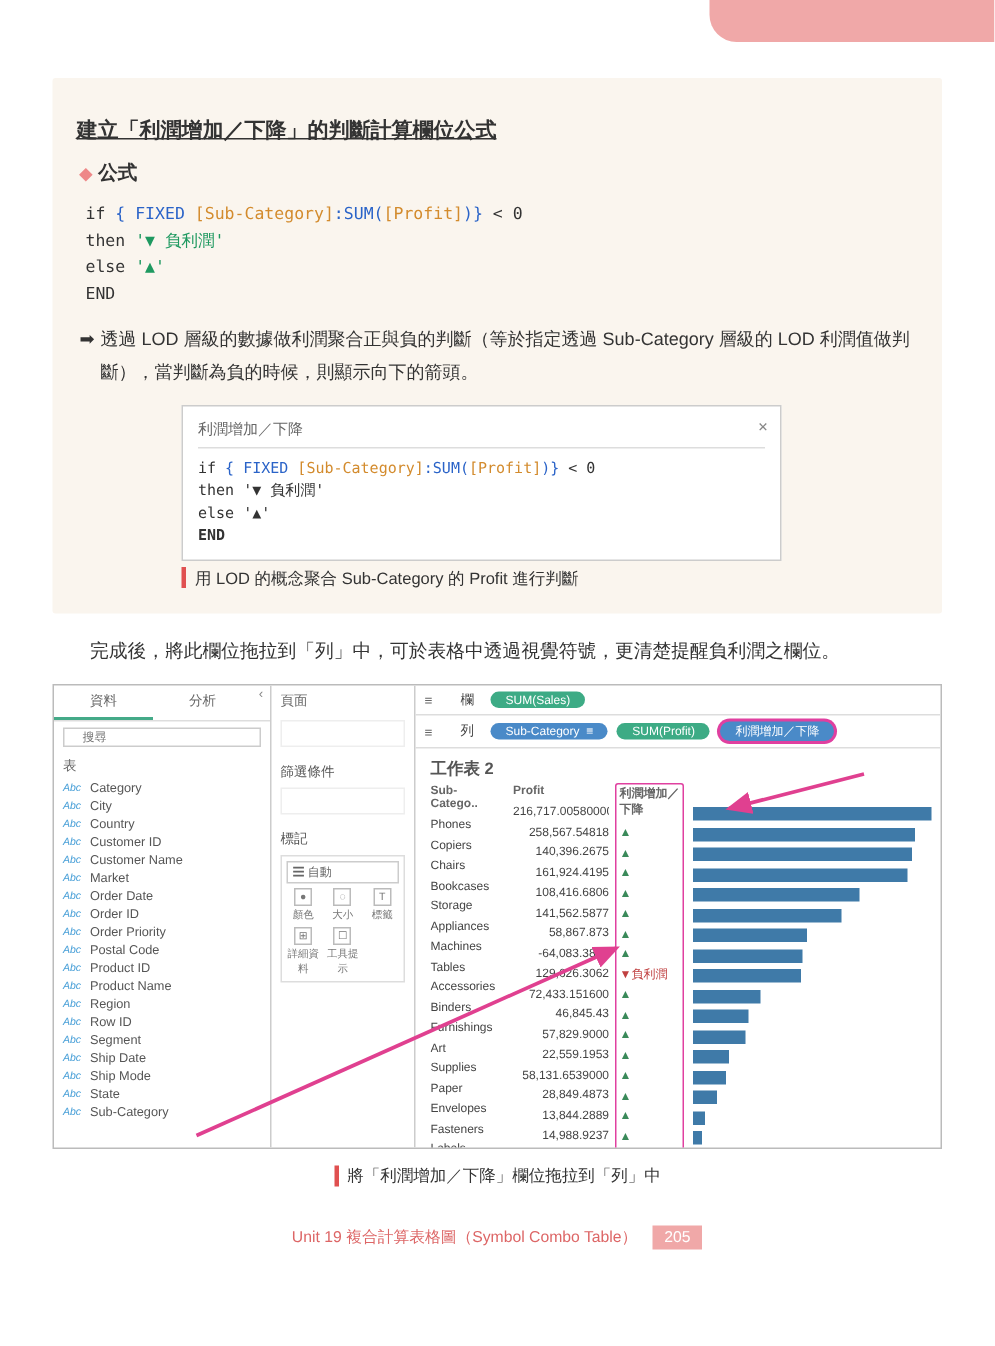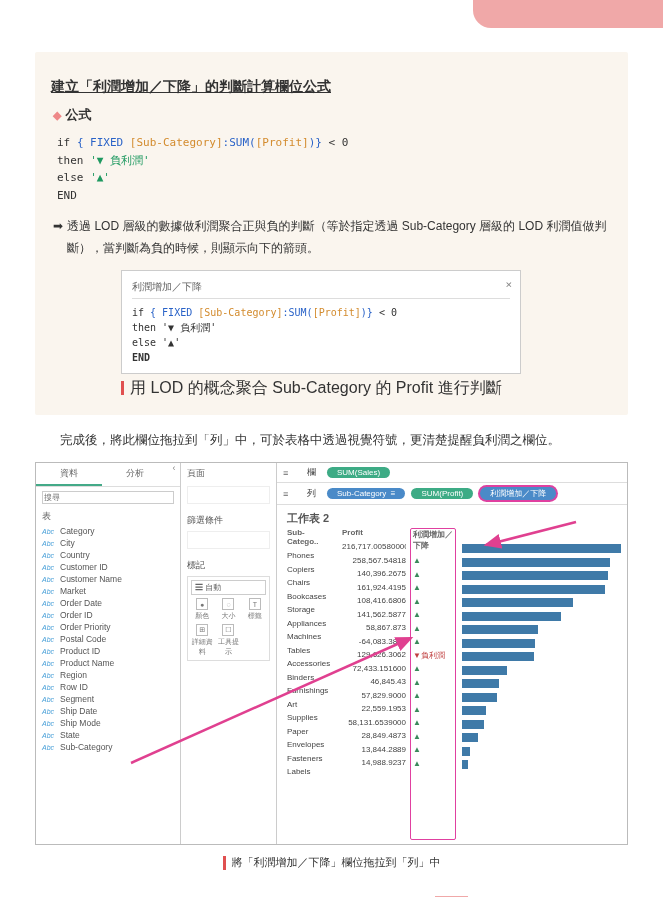--- a/index.html
+++ b/index.html
@@ -13,31 +13,31 @@
   .code-block { font-family: Consolas, Menlo, monospace; font-size: 11px; line-height: 1.6; padding: 4px 0 8px 6px; white-space: pre; }
   .code-blue { color: #2a63c8; }
   .code-orange { color: #d38b2d; }
   .code-dark { color: #333; }
   .code-green { color: #1e9960; }
   .arrow-line { display: flex; align-items: flex-start; font-size: 12px; line-height: 1.8; margin: 4px 0 10px 2px; }
   .arrow-glyph { margin-right: 4px; }
   .mini-editor { background: #fff; border: 1px solid #ccc; margin: 6px 0 4px 70px; width: 400px; padding: 8px 10px; position: relative; font-family: Consolas, Menlo, monospace; font-size: 10px; line-height: 1.5; }
   .mini-editor .close-x { position: absolute; right: 8px; top: 6px; color: #888; font-size: 11px; }
   .mini-editor .editor-title { color: #666; border-bottom: 1px solid #ddd; padding-bottom: 4px; margin-bottom: 6px; font-family: "Microsoft JhengHei", Arial; }
-  .caption-bar { display: flex; align-items: center; margin: 4px 0 0 70px; font-size: 16px; }
+  .caption-bar { display: flex; align-items: center; margin: 4px 0 0 70px; font-size: 11px; }
   .red-tick { width: 3px; height: 14px; background: #e05050; margin-right: 6px; }
   .body-para { font-size: 12.5px; line-height: 1.9; text-indent: 2em; margin: 14px 0 10px 0; }
-  .tableau-shot { border: 1px solid #bbb; margin-top: 6px; background: #fff; display: flex; height: 383px; font-size: 9px; color: #444; overflow: hidden; position: relative; }
+  .tableau-shot { border: 1px solid #bbb; margin-top: 6px; background: #fff; display: flex; height: 310px; font-size: 9px; color: #444; overflow: hidden; position: relative; }
   .ts-left { width: 145px; border-right: 1px solid #ccc; display: flex; flex-direction: column; }
   .ts-left-head { display: flex; border-bottom: 1px solid #ddd; font-size: 9px; }
   .ts-tab { flex: 1; padding: 4px 6px; color: #666; text-align: center; }
   .ts-tab.active { border-bottom: 2px solid #4a8; }
   .ts-left-sub { padding: 4px 6px; color: #555; font-size: 9px; border-bottom: 1px solid #eee; }
   .ts-search { margin: 4px 6px; }
-  .ts-search input { width: 100%; font-size: 8px; padding: 1px 1px; border: 1px solid #ccc; }
+  .ts-search input { width: 100%; font-size: 8px; padding: 1px 12px; border: 1px solid #ccc; }
   .ts-section-label { padding: 2px 6px; color: #666; font-size: 9px; }
   .ts-field-list { padding: 0 2px; overflow: hidden; }
   .ts-field { display: flex; align-items: center; padding: 1px 4px; font-size: 8.5px; color: #555; }
   .ts-field .ftype { color: #4aa0d8; font-size: 7px; width: 18px; font-style: italic; }
   .ts-mid { width: 96px; border-right: 1px solid #ccc; padding: 4px 6px; color: #666; }
   .ts-mid .lbl { font-size: 9px; margin-bottom: 6px; }
   .ts-mid .sublbl { font-size: 9px; color: #555; margin: 10px 0 4px 0; }
   .ts-marks { border: 1px solid #ddd; padding: 3px; font-size: 8px; }
   .ts-marks-row { display: flex; gap: 4px; margin-top: 3px; }
   .ts-mark-cell { flex: 1; text-align: center; color: #777; font-size: 7px; }

